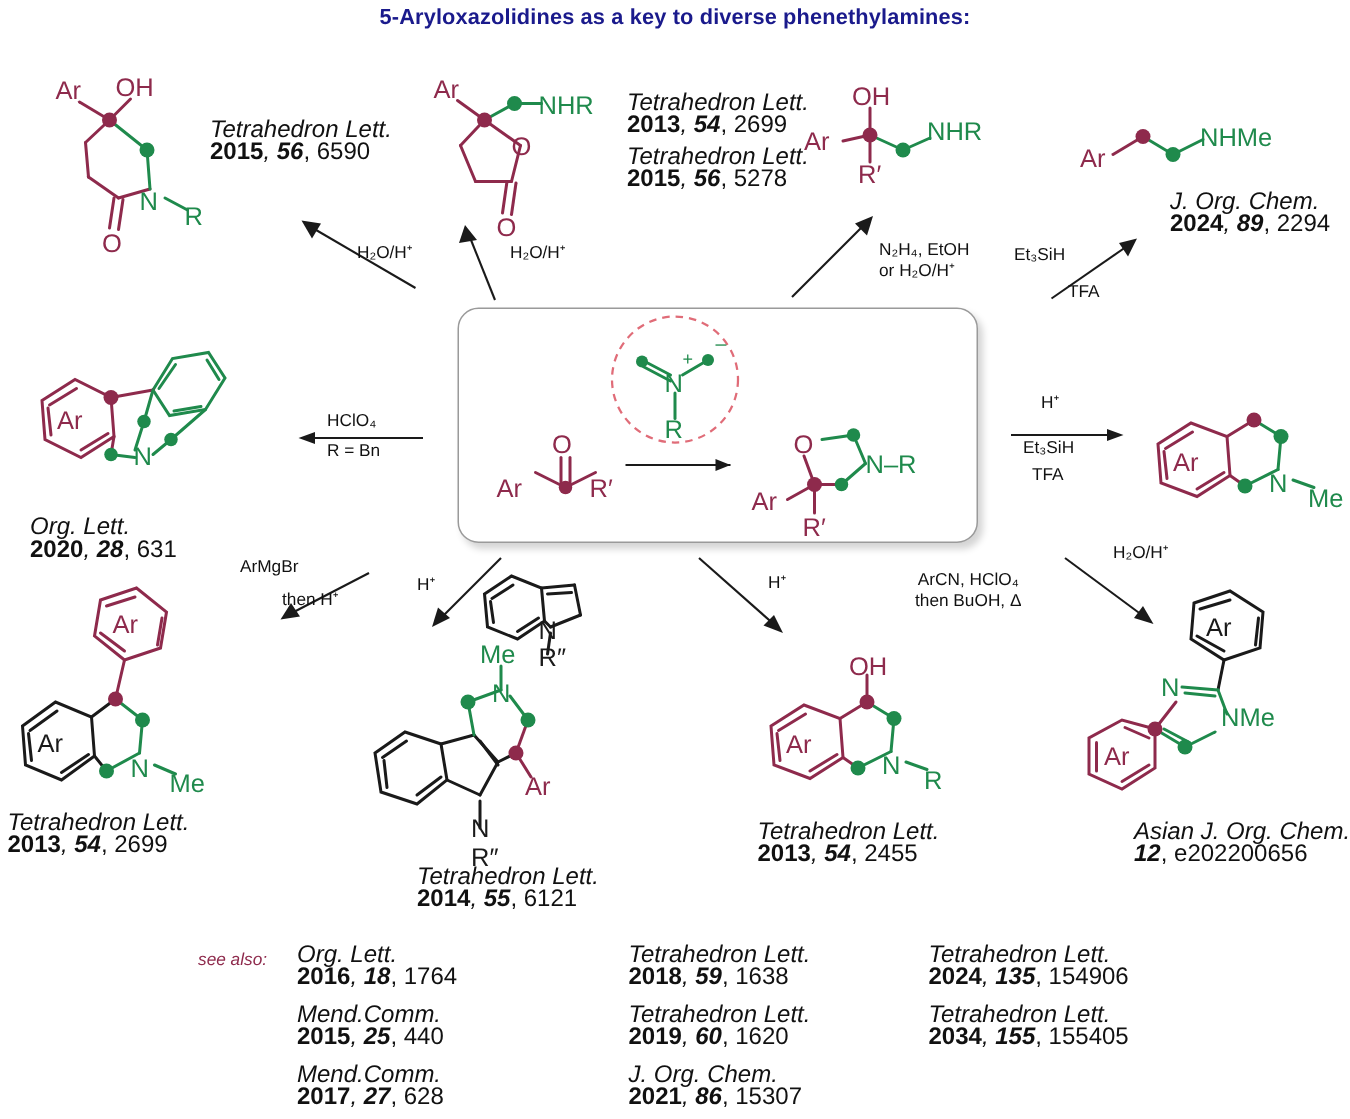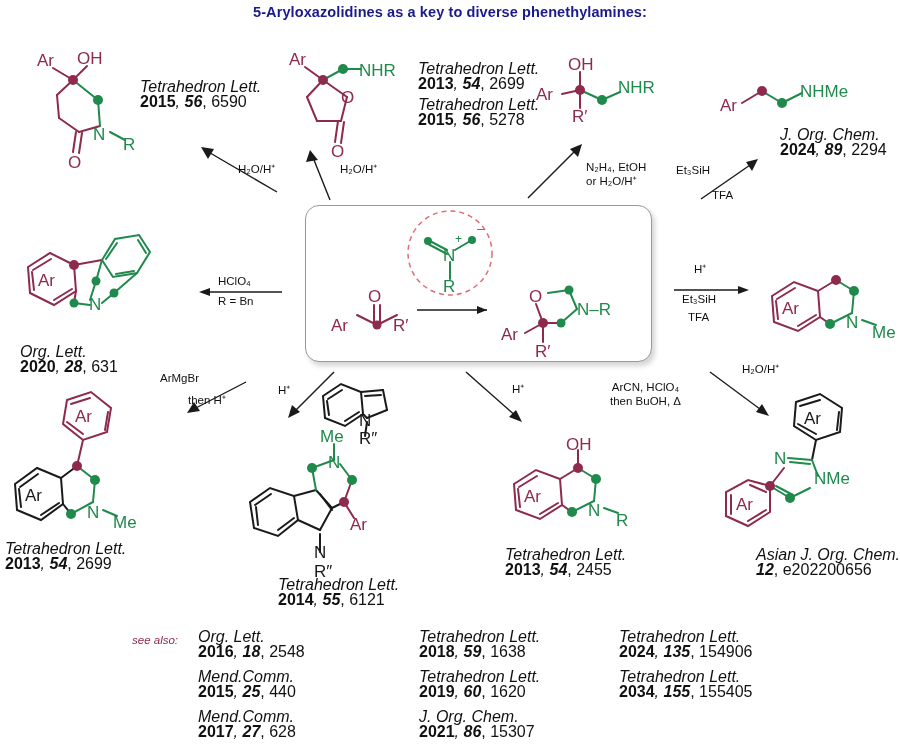--- a/index.html
+++ b/index.html
@@ -491,21 +491,21 @@
 <div class="abs cite" style="left:756px;top:548px;">
   <span>Asian J. Org. Chem.</span> <b>2023</b><span>,</span><br>
   <span class="vol">12</span><span class="pg">, </span><span class="pg">e202200656</span>
 </div>
 
 <div class="abs seealso" style="left:132px;top:634px;">see also:</div>
 
 <div class="abs" style="left:198px;top:630px;">
   <div class="cite" style="margin-bottom:11px;">
     <span>Org. Lett.</span><br>
-    <b>2016</b><span>, </span><span class="vol">18</span><span class="pg">, </span><span class="pg">2548</span>
+    <b>2016</b><span>, </span><span class="vol">18</span><span class="pg">, </span><span class="pg">1764</span>
   </div>
   <div class="cite" style="margin-bottom:11px;">
     <span>Mend.Comm.</span><br>
     <b>2015</b><span>, </span><span class="vol">25</span><span class="pg">, </span><span class="pg">440</span>
   </div>
   <div class="cite">
     <span>Mend.Comm.</span><br>
     <b>2017</b><span>, </span><span class="vol">27</span><span class="pg">, </span><span class="pg">628</span>
   </div>
 </div>

